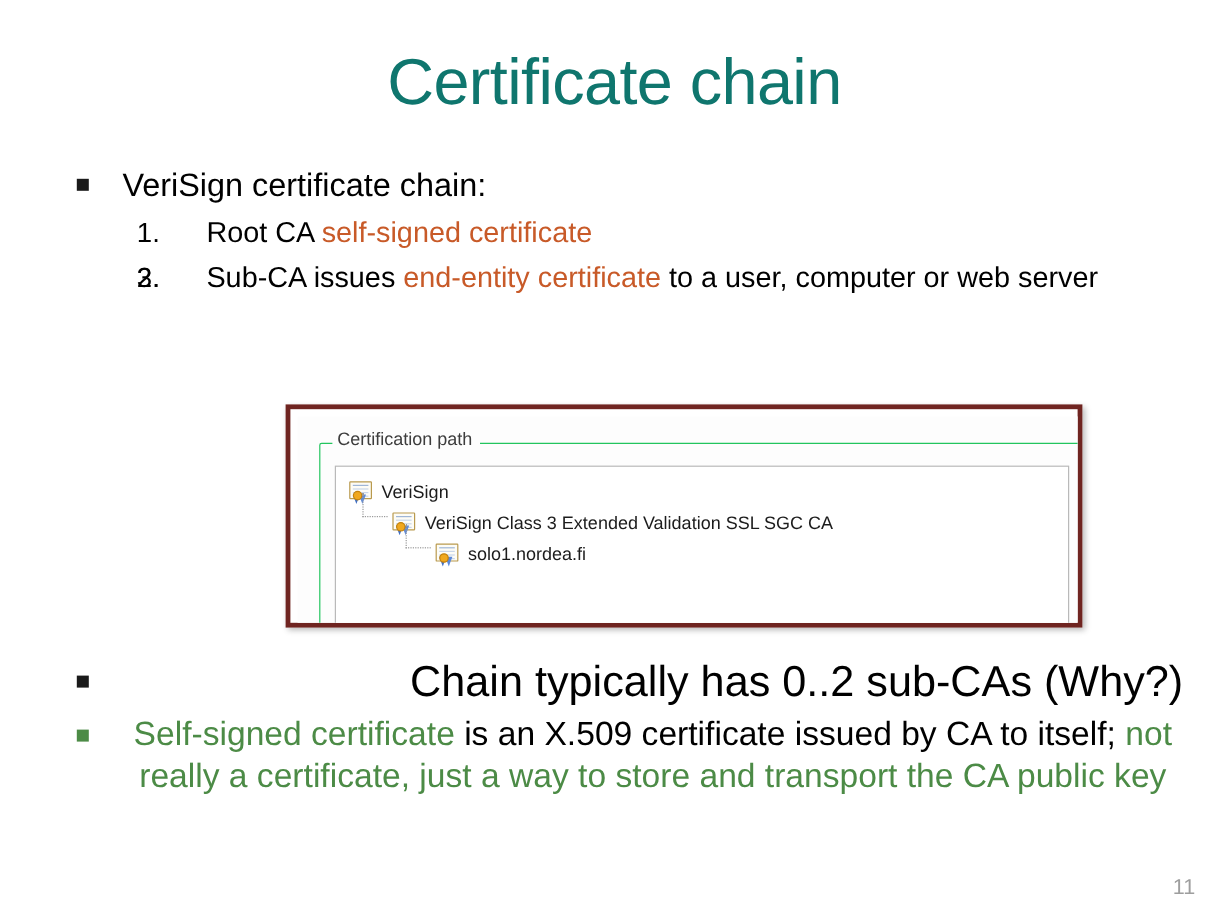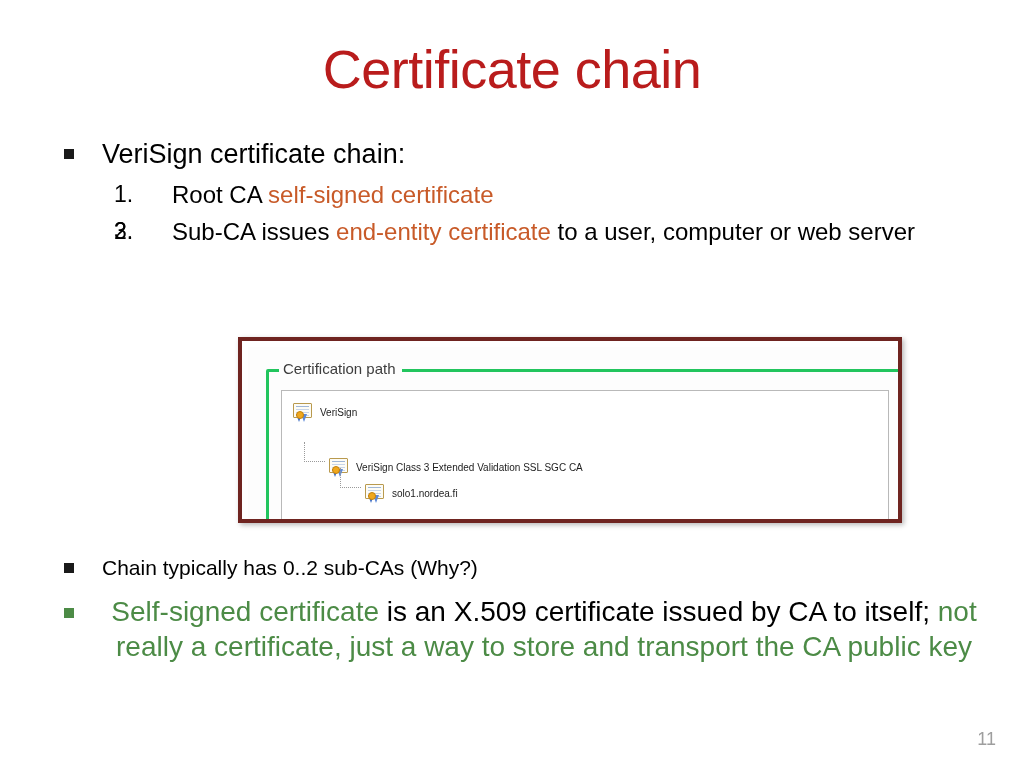--- a/index.html
+++ b/index.html
@@ -25,21 +25,21 @@
   
   .slide-title {
     position: absolute;
     top: 38px;
     left: 0;
     width: 1024px;
     text-align: center;
     font-size: 54px;
     line-height: 62px;
     font-weight: 400;
-    color: #b91c1c;
+    color: #0f766e;
     letter-spacing: -0.5px;
   }
 
   
   .body-area {
     position: absolute;
     top: 136px;
     left: 56px;
     width: 930px;
   }
@@ -111,21 +111,21 @@
     bottom: -12px;
     background: #fdfdfd;
   }
   
   .groupbox {
     position: absolute;
     left: 18px;
     top: 22px;
     right: 8px;
     bottom: -6px;
-    border: 3px solid #22c55e;
+    border: 1px solid #22c55e;
     border-radius: 2px;
     background: transparent;
   }
   .groupbox-label {
     position: absolute;
     left: 10px;
     top: -12px;
     background: #fdfdfd;
     padding: 0 6px 0 4px;
     font-size: 15px;
@@ -150,25 +150,25 @@
     padding: 8px 0 0 0;
   }
   .tree-node {
     position: relative;
     height: 26px;
     display: flex;
     align-items: center;
     white-space: nowrap;
   }
   .tree-node.lvl0 { padding-left: 10px; }
-  .tree-node.lvl1 { padding-left: 46px; margin-top: 29px; }
+  .tree-node.lvl1 { padding-left: 46px; }
   .tree-node.lvl2 { padding-left: 82px; }
 
   .tree-label {
-    font-size: 10px;
+    font-size: 15px;
     line-height: 17px;
     color: #1c1c1c;
     margin-left: 6px;
   }
 
   
   .elbow {
     position: absolute;
     border-left: 1px dotted #9a9a9a;
     border-bottom: 1px dotted #9a9a9a;
@@ -309,21 +309,21 @@
             </div>
 
           </div>
         </div>
       </div>
     </div>
   </div>
 
   <div class="body-area" style="top: 548px;">
 
-    <div class="bullet-l1" style="font-size:21px; line-height:40px;">
+    <div class="bullet-l1" style="font-size:36px; line-height:40px;text-align:right;">
       <span class="bullet-marker" style="top:15px;"></span>
       <span>Chain typically has 0..2 sub-CAs  (Why?)</span>
     </div>
 
     <div class="bullet-l1" style="font-size:28px; line-height:35px; margin-top:6px;text-align:center;">
       <span class="bullet-marker green" style="top:14px;"></span>
       <span><span class="green">Self-signed certificate</span><span> is an X.509 certificate issued by CA to itself; </span><span class="green">not really a certificate, just a way to store and transport the CA public key</span></span>
     </div>
 
   </div>

